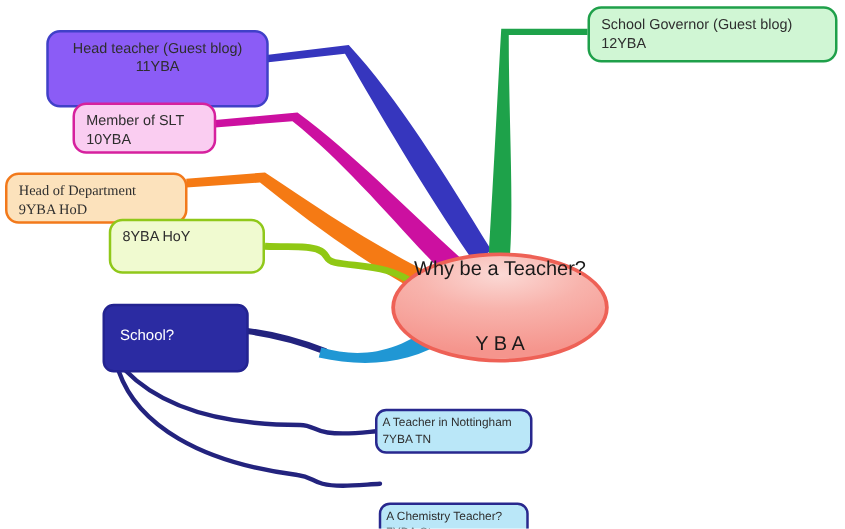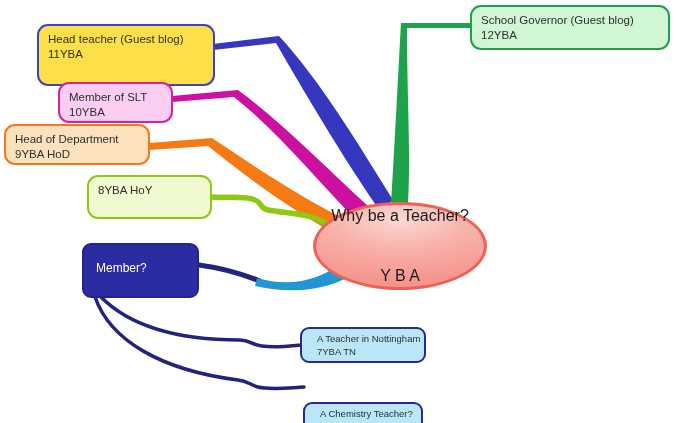--- a/index.html
+++ b/index.html
@@ -16,21 +16,21 @@
     box-sizing:border-box;
     border:2px solid #888;
     border-radius:11px;
     padding:6px 9px;
     font-size:11.5px;
     line-height:1.32;
     color:#2e2e2e;
     background:#fff;
   }
   .node .l1, .node .l2 { white-space:nowrap; }
-  .node.small { font-size:9.5px; border-radius:9px; padding:4px 15px; line-height:1.35; }
+  .node.small { font-size:9.5px; border-radius:9px; padding:4px 4px; line-height:1.35; }
   .node.teacher {
     color:#ffffff;
     font-size:12px;
     border-radius:9px;
     padding:16px 0 0 12px;
   }
   .center-node {
     position:absolute;
     left:313px; top:202px;
     width:174px; height:88px;
@@ -75,41 +75,41 @@
   <div class="center-node">
     <div>Why be a Teacher?</div>
     <div>Y B A</div>
   </div>
 
   <div class="node" style="left: 470px; top: 5px; width: 200px; height: 45px; background-color: rgb(208, 246, 212); border-color: rgb(31, 160, 74);">
     <div class="l1">School Governor (Guest blog)</div>
     <div class="l2">12YBA</div>
   </div>
 
-  <div class="node" style="left: 37px; top: 24px; width: 178px; height: 62px; background-color: #fde047; border-color: rgb(64, 64, 200);">
+  <div class="node" style="left: 37px; top: 24px; width: 178px; height: 62px; background-color: #8b5cf6; border-color: rgb(64, 64, 200); text-align: center;">
     <div class="l1">Head teacher (Guest blog)</div>
     <div class="l2">11YBA</div>
   </div>
 
   <div class="node" style="left: 58px; top: 82px; width: 115px; height: 41px; background-color: rgb(250, 205, 241); border-color: rgb(214, 33, 158);">
     <div class="l1">Member of SLT</div>
     <div class="l2">10YBA</div>
   </div>
 
-  <div class="node" style="left: 4px; top: 124px; width: 146px; height: 41px; background-color: rgb(252, 226, 188); border-color: rgb(242, 121, 27);">
+  <div class="node" style="left: 4px; top: 138px; width: 146px; height: 41px; background-color: rgb(252, 226, 188); border-color: rgb(242, 121, 27); font-family: Liberation Serif, serif;">
     <div class="l1">Head of Department</div>
     <div class="l2">9YBA HoD</div>
   </div>
 
   <div class="node" style="left: 87px; top: 175px; width: 125px; height: 44px; background-color: rgb(240, 250, 208); border-color: rgb(144, 200, 26);">
     <div class="l2">8YBA HoY</div>
   </div>
 
   <div class="node teacher" style="left: 82px; top: 243px; width: 117px; height: 55px; background-color: rgb(43, 43, 162); border-color: rgb(35, 35, 144);">
-    <div class="l1">Member?</div>
+    <div class="l1">School?</div>
   </div>
 
   <div class="node small" style="left: 300px; top: 327px; width: 126px; height: 36px; background-color: rgb(186, 231, 248); border-color: rgb(40, 40, 142);">
     <div class="l1">A Teacher in Nottingham</div>
     <div class="l2">7YBA TN</div>
   </div>
 
   <div class="node small" style="left: 303px; top: 370px; width: 120px; height: 33px; background-color: rgb(186, 231, 248); border-color: rgb(40, 40, 142); margin-top: 32px;">
     <div class="l1">A Chemistry Teacher?</div>
     <div class="l2">7YBA Ct</div>

